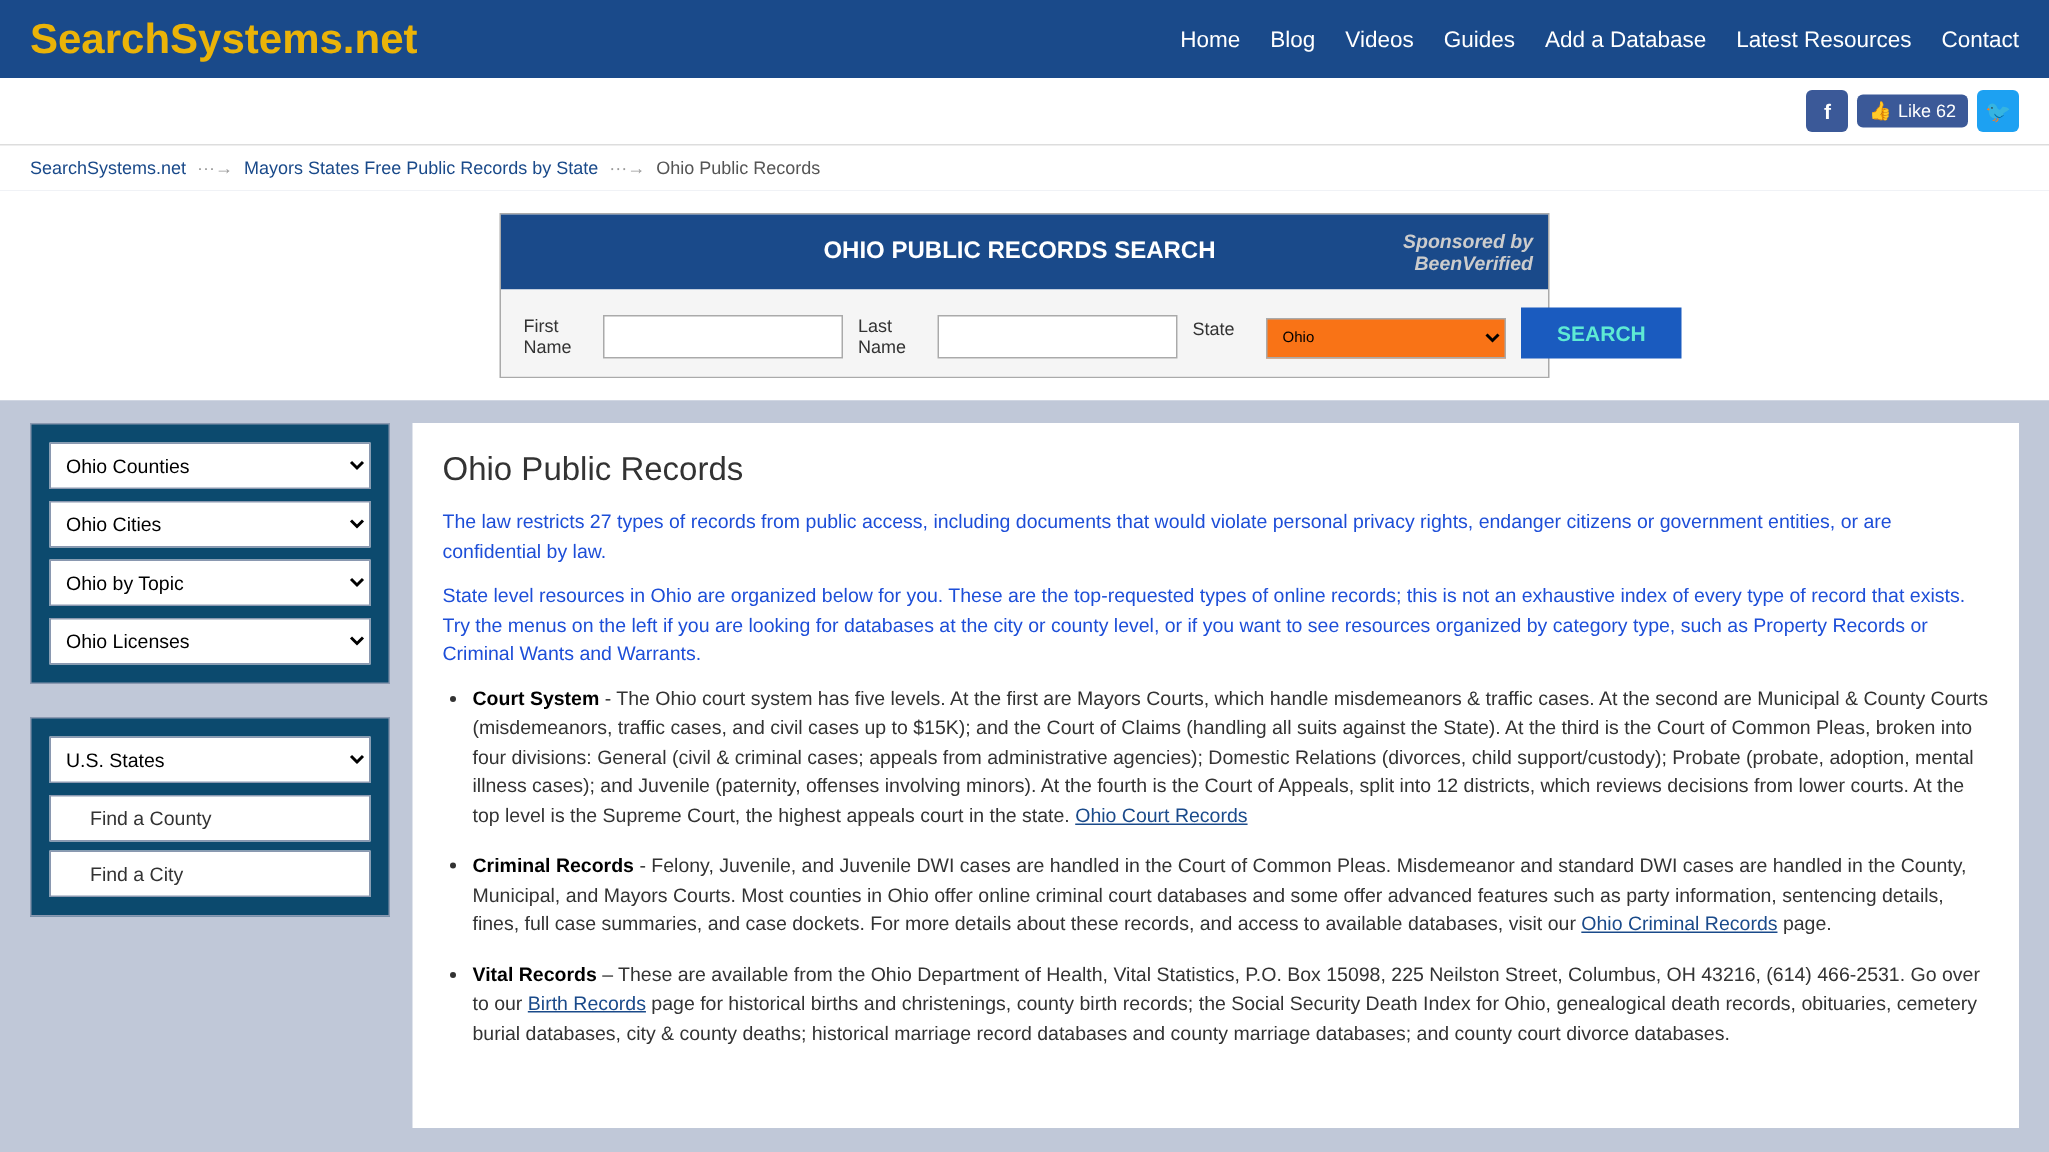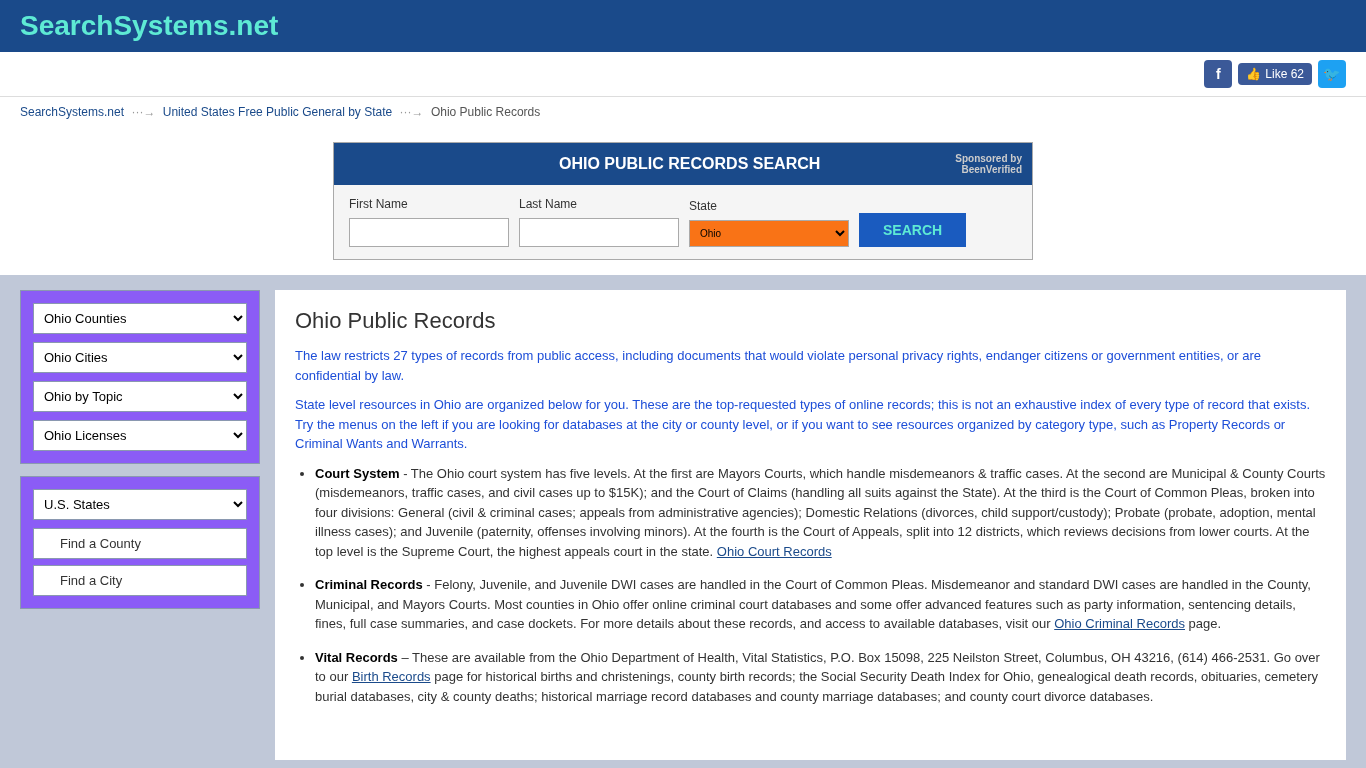--- a/index.html
+++ b/index.html
@@ -12,21 +12,21 @@
       display: flex;
       align-items: center;
       justify-content: space-between;
     }
     #logo {
       font-size: 28px;
       font-weight: bold;
       color: white;
     }
     #logo span {
-      color: #5eead4;
+      color: #eab308;
     }
     #nav {
       display: flex;
       gap: 20px;
       align-items: center;
     }
     #nav a {
       color: white;
       text-decoration: none;
       font-size: 15px;
@@ -93,32 +93,33 @@
       text-align: center;
       padding: 10px;
       font-size: 16px;
       font-weight: bold;
       display: flex;
       align-items: center;
       justify-content: center;
     }
     #search-header-title { flex: 1; text-align: center; }
     #sponsored {
-      font-size: 10px;
+      font-size: 13px;
       color: #ccc;
       text-align: right;
+      font-style: italic;
     }
     #search-fields {
       background: #f5f5f5;
       padding: 12px 15px;
       display: flex;
       gap: 10px;
       align-items: flex-end;
     }
-    .field-group { display: flex; flex-direction: column; gap: 7px; justify-content: space-between; }
+    .field-group { display: flex; flex-direction: row; gap: 21px; justify-content: space-between; }
     .field-group label { font-size: 12px; color: #333; }
     .field-group input {
       padding: 6px;
       border: 1px solid #aaa;
       font-size: 13px;
       width: 160px;
     }
     .field-group select {
       padding: 6px;
       border: 1px solid #aaa;
@@ -146,24 +147,24 @@
       min-height: 500px;
     }
 
     
     #sidebar {
       width: 240px;
       min-width: 240px;
       margin-right: 15px;
     }
     .sidebar-box {
-      background: #8b5cf6;
+      background: #0c4a6e;
       border: 1px solid #8a98b0;
       padding: 12px;
-      margin-bottom: 12px;
+      margin-bottom: 22px;
     }
     .sidebar-select {
       width: 100%;
       padding: 6px;
       border: 1px solid #8a98b0;
       font-size: 13px;
       background: white;
       margin-bottom: 8px;
       cursor: pointer;
     }
@@ -213,35 +214,44 @@
     #content li strong { color: #000; }
     #content a { color: #1a4a8a; }
   </style>
 </head>
 <body>
 
 <header id="header">
   <div id="logo">
     <span>SearchSystems</span><span>.net</span>
   </div>
+  <nav id="nav">
+    <a href="#">Home</a>
+    <a href="#">Blog</a>
+    <a href="#">Videos</a>
+    <a href="#">Guides</a>
+    <a href="#">Add a Database</a>
+    <a href="#">Latest Resources</a>
+    <a href="#">Contact</a>
+  </nav>
 </header>
 
 <div id="social-bar">
   <div class="social-btn fb-btn">f</div>
   <div class="like-btn">
     <span>👍</span>
     <span>Like 62</span>
   </div>
   <div class="social-btn tw-btn">🐦</div>
 </div>
 
 <div id="breadcrumb">
   <a href="#">SearchSystems.net</a>
   <span class="arrow">···→</span>
-  <a href="#">United States Free Public General by State</a>
+  <a href="#">Mayors States Free Public Records by State</a>
   <span class="arrow">···→</span>
   <span>Ohio Public Records</span>
 </div>
 
 <div id="search-section">
   <div id="search-box">
     <div id="search-header">
       <div style="width:80px"></div>
       <div id="search-header-title">OHIO PUBLIC RECORDS SEARCH</div>
       <div id="sponsored">

